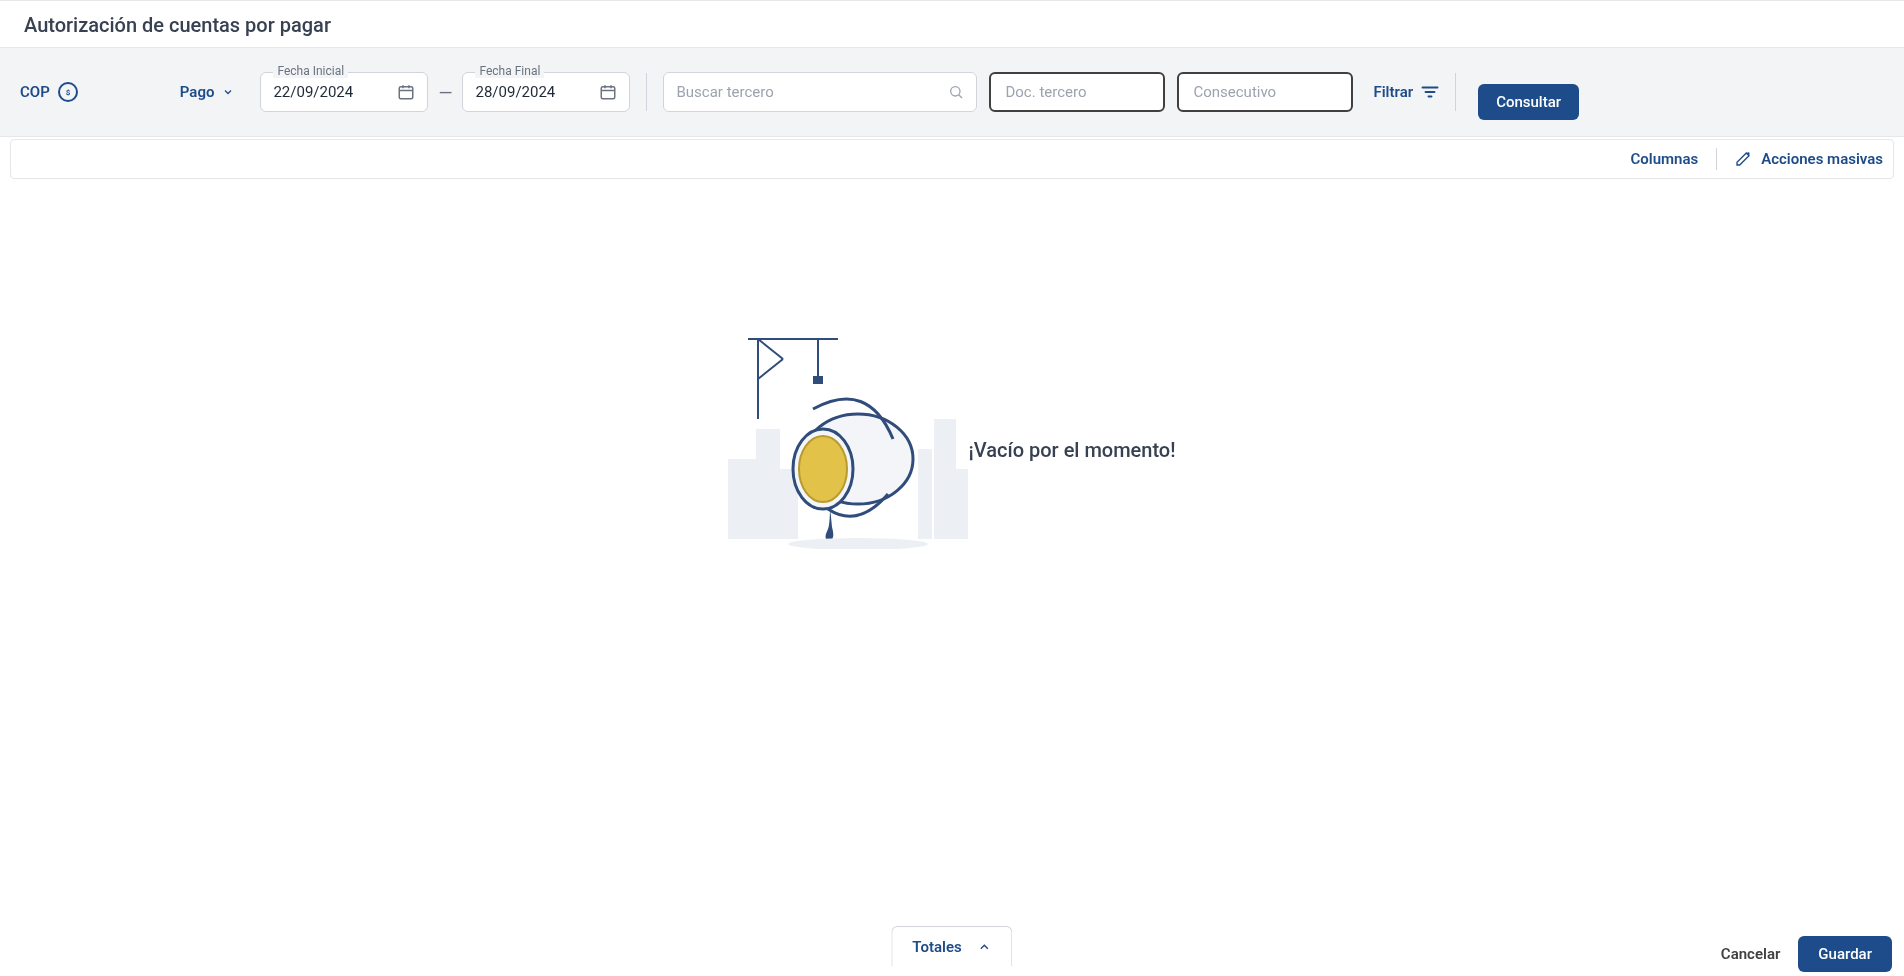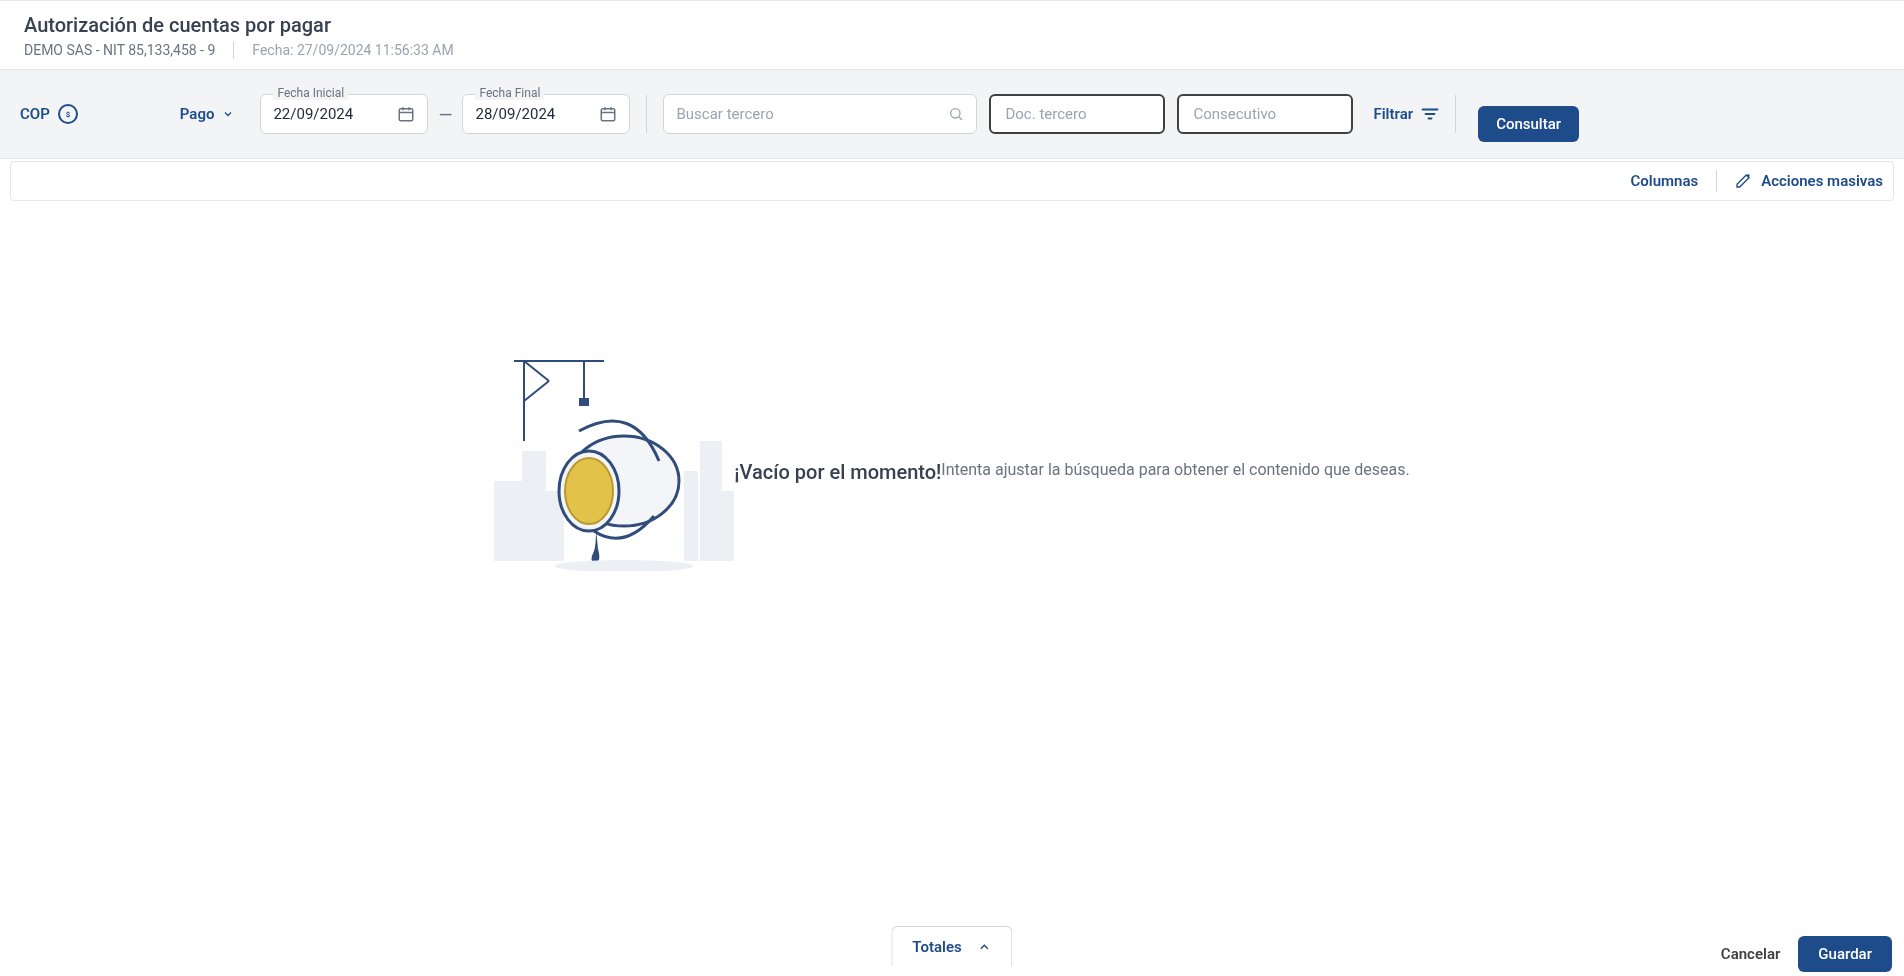--- a/index.html
+++ b/index.html
@@ -52,25 +52,20 @@
   .footer { position: absolute; bottom: 0; left: 0; right: 0; height: 44px; display: flex; align-items: center; padding: 0 12px; }
   .totales { position: absolute; left: 50%; transform: translateX(-50%); top: -6px; background: #fff; border: 1px solid #d1d5db; border-bottom: none; border-radius: 6px 6px 0 0; height: 40px; padding: 0 20px; display: flex; align-items: center; gap: 16px; color: #1e4c8a; font-weight: 600; font-size: 15px; cursor: pointer; }
   .cancelar { color: #404040; font-weight: 600; font-size: 15px; cursor: pointer; margin-left: auto; margin-right: 18px; }
   .guardar-btn { background: #1e4c8a; color: #fff; border: none; border-radius: 6px; height: 36px; padding: 0 20px; font-size: 15px; font-weight: 500; cursor: pointer; }
 </style>
 </head>
 <body>
 
 <div class="header">
   <div class="page-title">Autorización de cuentas por pagar</div>
-  <div class="sub-row">
-    <div class="company">DEMO SAS - NIT 85,133,458 - 9</div>
-    <div class="vdiv"></div>
-    <div class="datetime">Fecha: 27/09/2024 11:56:33 AM</div>
-  </div>
 </div>
 
 <div class="filter-bar">
   <div class="currency">
     <span>COP</span>
     <span class="currency-icon">
       <svg viewBox="0 0 24 24" width="12" height="12">
           <text x="12" y="18" text-anchor="middle" font-size="16" font-weight="bold" fill="#1e4c8a">$</text>
         </svg>
     </span>
@@ -176,21 +171,20 @@
       <path d="M 85 80 Q 140 50 165 110" fill="none" stroke="#2f4c7a" stroke-width="3"></path>
       <path d="M 100 180 Q 130 200 160 165" fill="none" stroke="#2f4c7a" stroke-width="3"></path>
 
       <path d="M 102 178 Q 102 195 100 200 Q 95 210 100 212 Q 108 212 104 198" fill="#2f4c7a"></path>
       <ellipse cx="90" cy="215" rx="5" ry="2" fill="#2f4c7a"></ellipse>
 
       <ellipse cx="130" cy="215" rx="70" ry="6" fill="#eceff3"></ellipse>
     </svg>
   </div>
   <div class="empty-title">¡Vacío por el momento!</div>
-  <div class="empty-sub">Intenta ajustar la búsqueda para obtener el contenido que deseas.</div>
 </div>
 
 <div class="footer">
   <div class="totales">
     <span>Totales</span>
     <svg width="14" height="14" viewBox="0 0 24 24" fill="none" stroke="#1e4c8a" stroke-width="2.5">
         <polyline points="6 15 12 9 18 15"></polyline>
       </svg>
   </div>
   <span class="cancelar">Cancelar</span>

